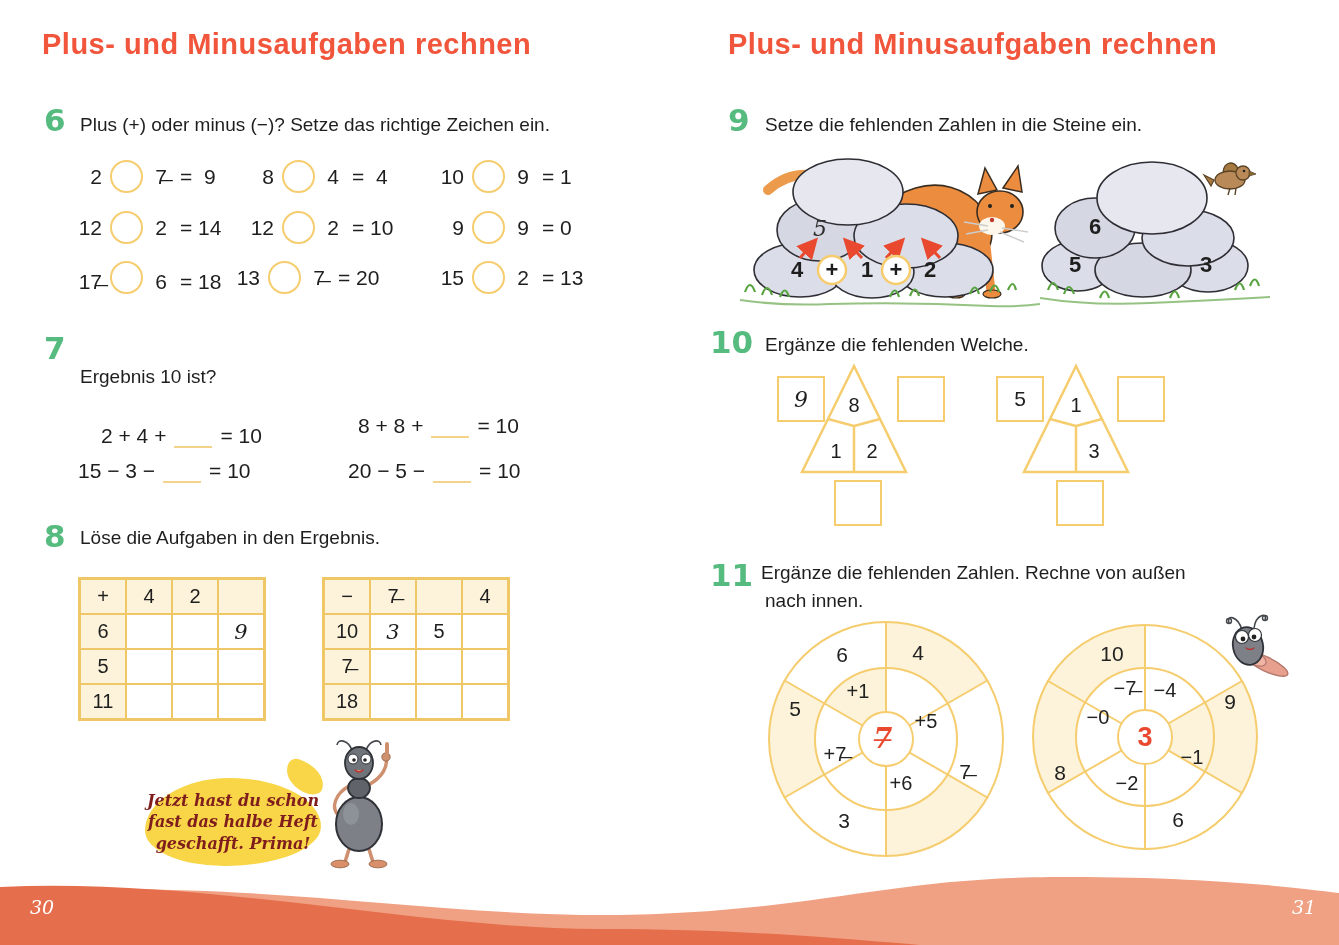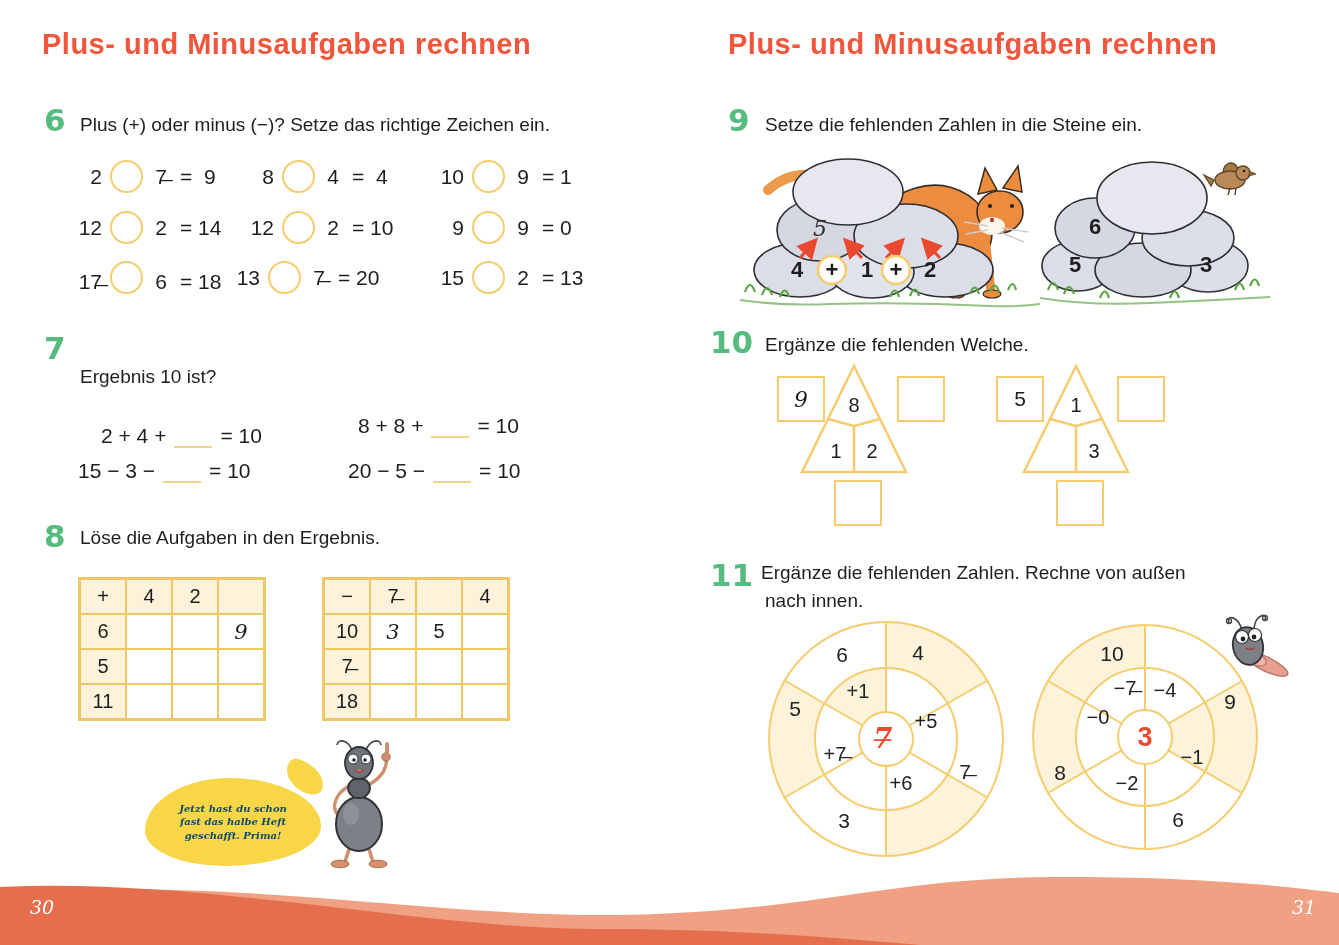--- a/index.html
+++ b/index.html
@@ -18,21 +18,21 @@
   .tbl{display:grid;grid-template-columns:repeat(4,46px);grid-auto-rows:35px;border:2px solid #F0C766;}
   .tbl .cell{border:1px solid #F0C766;display:flex;align-items:center;justify-content:center;font-size:20px;}
   .tbl .headc{background:#FCF3DA;}
   .hw{font-family:"DejaVu Serif",serif;font-style:italic;}
   .tbl .hw{font-size:21px;}
   .box{border:2px solid #F6CD6E;background:#fff;display:flex;align-items:center;justify-content:center;font-size:21px;}
   .bubble{width:176px;height:88px;background:#F8D648;border-radius:48% 52% 55% 45% / 60% 55% 45% 40%;
           display:flex;flex-direction:column;align-items:center;justify-content:center;}
   .bubble:before{content:"";position:absolute;right:-4px;top:-16px;width:40px;height:30px;background:#F8D648;
           border-radius:20% 80% 30% 70%/30% 70% 30% 70%;transform:rotate(18deg);}
-  .bubble span{font-size:10px;font-weight:bold;color:#0c4a6e;font-family:"DejaVu Serif",serif;font-style:italic;line-height:1.35;}
+  .bubble span{font-size:16px;font-weight:bold;color:#7f1d1d;font-family:"DejaVu Serif",serif;font-style:italic;line-height:1.35;}
   .wheel{border-radius:50%;}
   .wheel>div{position:absolute;}
   .ring{border-radius:50%;border:2px solid #F6CD6E;}
   .sp{left:calc(50% - 1px);bottom:50%;width:2px;height:50%;background:#F6CD6E;transform-origin:bottom center;}
   .wl{position:absolute;transform:translate(-50%,-50%);font-size:21px;color:#222;white-space:nowrap;}
   .wl.op{font-size:20px;}
   .wl.ctr{font-size:27px;color:#E8492F;font-weight:bold;}
   .pagenum{color:#fff;font-size:19px;font-family:"DejaVu Serif",serif;font-style:italic;}
   .stone-num{font:bold 22px "Liberation Sans",sans-serif;fill:#1e1e1e;}
   .stone-hw{font:italic 22px "DejaVu Serif",serif;fill:#2e2e2e;}

